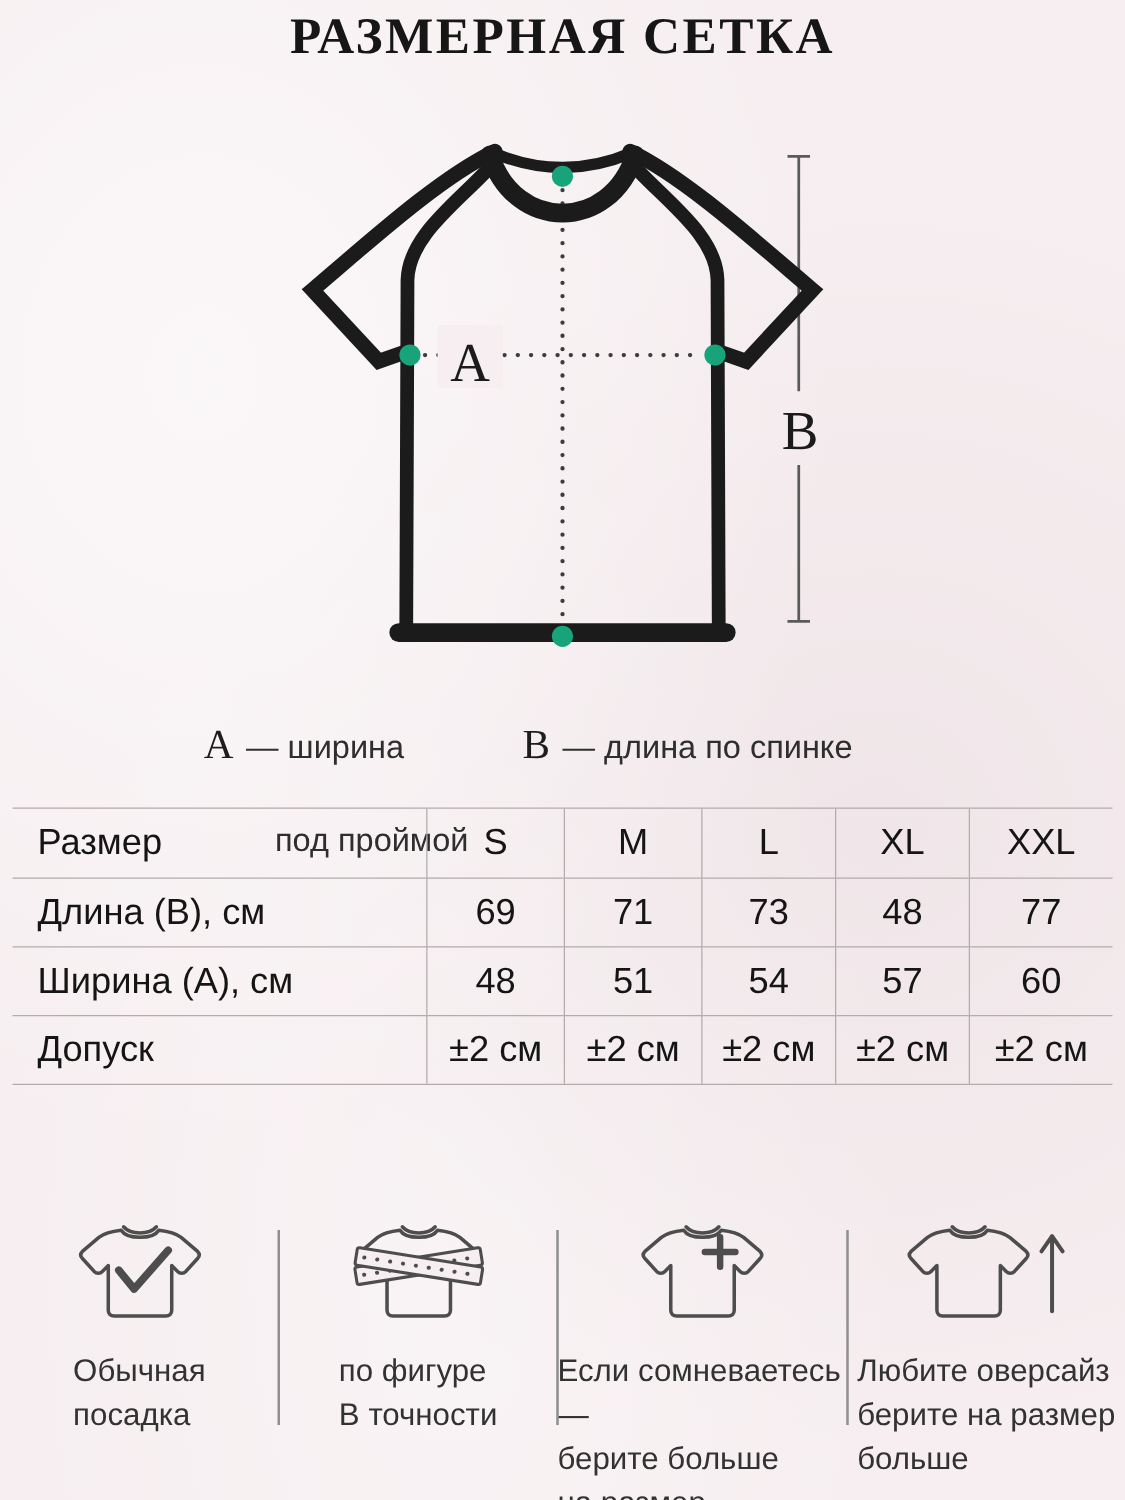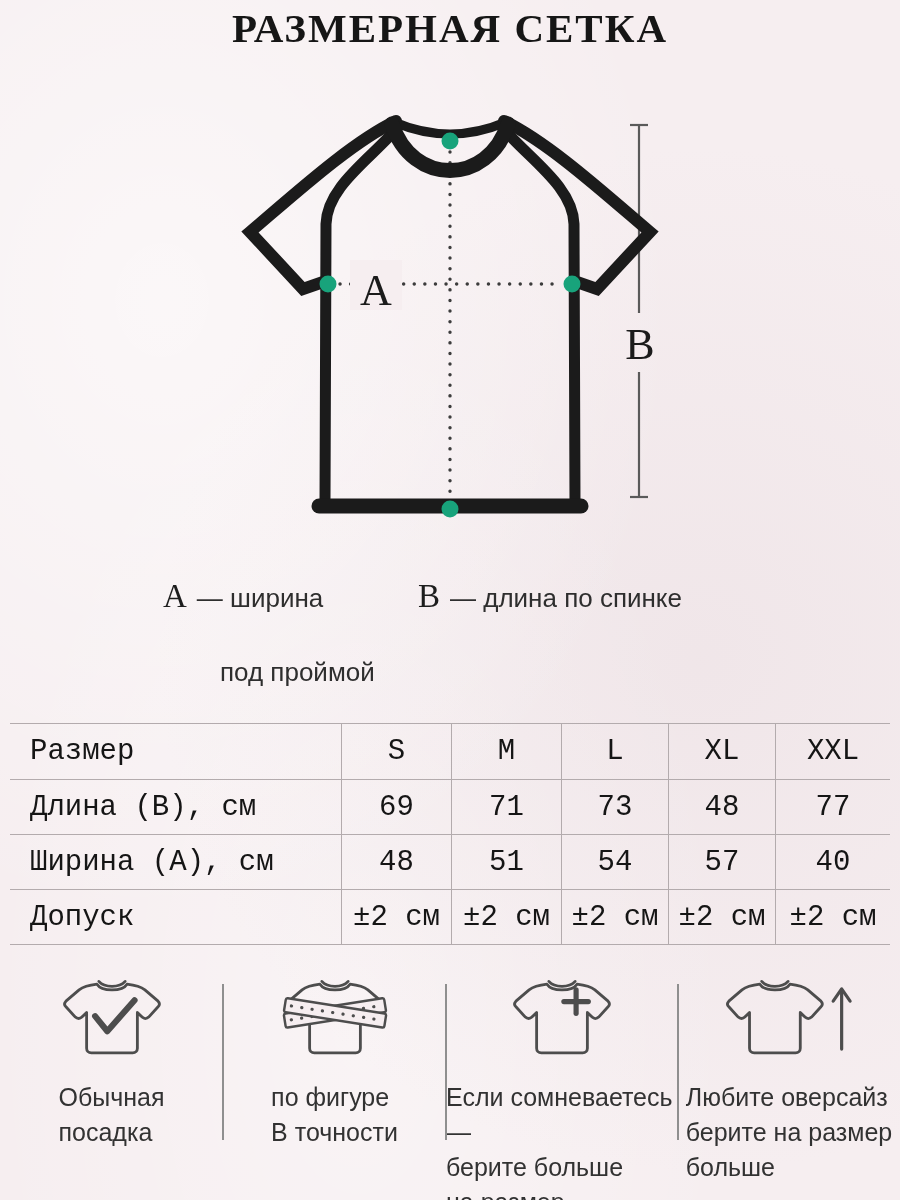--- a/index.html
+++ b/index.html
@@ -25,27 +25,27 @@
   
   .legend-item { position:absolute; display:flex; align-items:baseline; color:#2e2e2e; }
   .legend-a { top:578px; left:163px; }
   .legend-b { top:578px; left:418px; }
   .legend-cap { font-family:"Liberation Serif", serif; font-size:33px; color:#1d1d1d; }
   .legend-text { font-size:26px; margin-left:10px; }
   .legend-line2 { position:absolute; top:615px; left:220px; font-size:26px; color:#2e2e2e;margin-top:42px; }
 
   
   .size-table {
-    position:absolute; top:723px; left:10px; width:880px;
+    position:absolute; top:646px; left:10px; width:880px;
     display:grid;
     grid-template-columns:331px 110px 110px 107px 107px 115px;
     grid-auto-rows:55px;
     border-top:1.5px solid #b3abad;
     border-bottom:1.5px solid #b3abad;
-    font-family:Liberation Mono, monospace;
+    font-family:Liberation Sans, sans-serif;
     color:#151515;
   }
   .cell { display:flex; align-items:center; justify-content:center; font-size:29px; }
   .cell.lbl { justify-content:flex-start; padding-left:20px; }
   .cell.vline { border-left:1.5px solid #b3abad; }
   .cell.hline { border-top:1.5px solid #b3abad; }
 
   
   .fit-guide {
     position:absolute; top:970px; left:0; width:900px; height:210px;
@@ -126,21 +126,21 @@
     <div class="cell vline hline">71</div>
     <div class="cell vline hline">73</div>
     <div class="cell vline hline">48</div>
     <div class="cell vline hline">77</div>
 
     <div class="cell lbl hline">Ширина (А), см</div>
     <div class="cell vline hline">48</div>
     <div class="cell vline hline">51</div>
     <div class="cell vline hline">54</div>
     <div class="cell vline hline">57</div>
-    <div class="cell vline hline">40</div>
+    <div class="cell vline hline">60</div>
 
     <div class="cell lbl hline">Допуск</div>
     <div class="cell vline hline">±2 см</div>
     <div class="cell vline hline">±2 см</div>
     <div class="cell vline hline">±2 см</div>
     <div class="cell vline hline">±2 см</div>
     <div class="cell vline hline">±2 см</div>
   </div>
 
   <div class="fit-guide">

